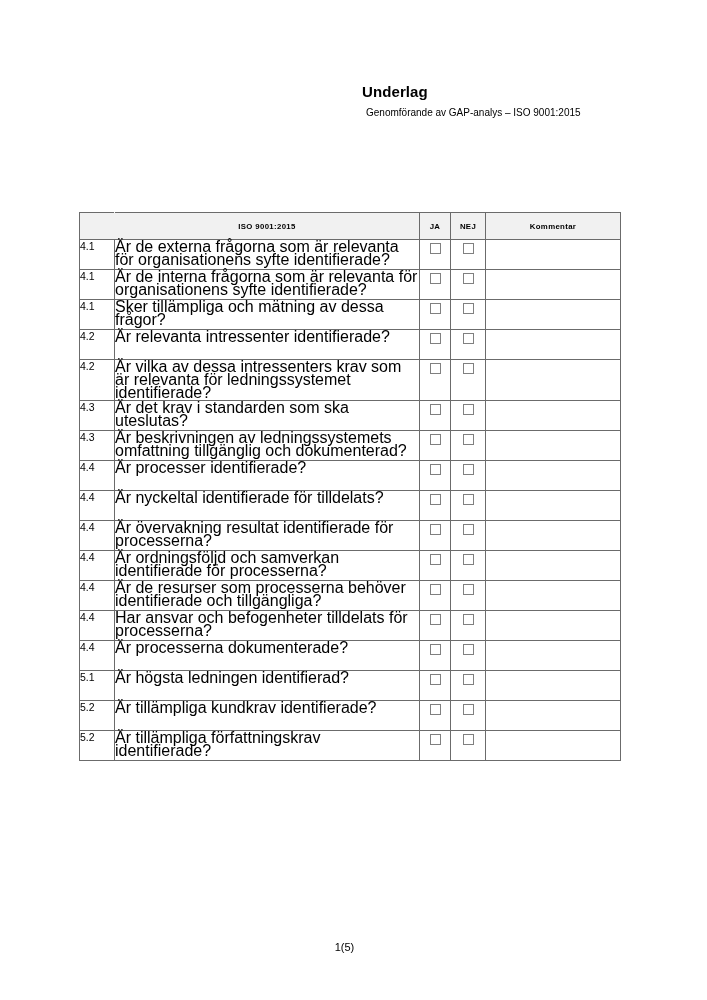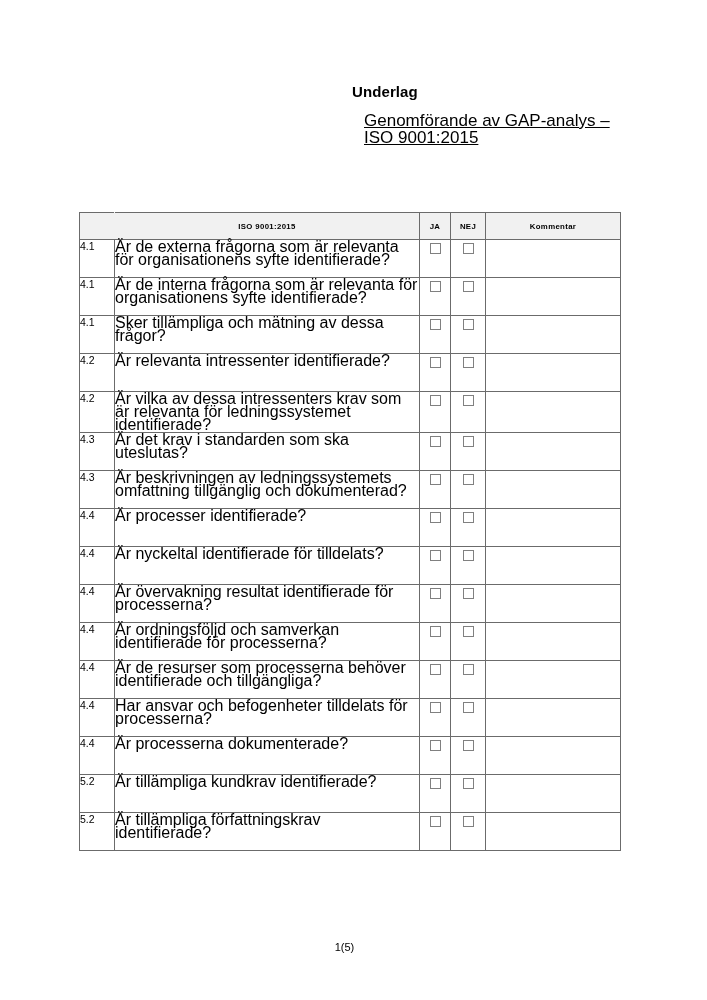--- a/index.html
+++ b/index.html
@@ -19,38 +19,37 @@
   .page {
     position: relative;
     width: 707px;
     height: 1000px;
     box-sizing: border-box;
   }
 
   
   .doc-header {
     position: absolute;
-    left: 352px;
+    left: 362px;
     top: 82px;
     width: 300px;
   }
   .doc-title {
     font-size: 15px;
     font-weight: bold;
     line-height: 19px;
     letter-spacing: 0.1px;
     margin: 0 0 1px 0;
   }
   .doc-subtitle {
-    font-size: 17px;
+    font-size: 10px;
     font-weight: normal;
     line-height: 16.5px;
-    margin: 12px;
+    margin: 4px;
     max-width: 246px;
-    text-decoration: underline;
   }
 
   
   .checklist {
     position: absolute;
     left: 79px;
     top: 212px;
     width: 541px;
     border-collapse: collapse;
     table-layout: fixed;
@@ -83,21 +82,21 @@
   }
   .checklist thead th.h-clause {
     background: #f1f1f1;
     border-right-color: #f1f1f1;
   }
   .checklist thead th.h-req {
     border-left-color: #f1f1f1;
   }
 
   
-  .checklist tbody tr { height: 38px; }
+  .checklist tbody tr { height: 30px; }
 
   .cell-clause {
     font-size: 10.5px;
     line-height: 13px;
     padding: 3px 0 0 4px;
     white-space: nowrap;
   }
   .cell-req {
     font-size: 16px;
     line-height: 13.2px;
@@ -251,20 +250,27 @@
           <td class="cell-comment"></td>
         </tr>
         <tr>
           <td class="cell-clause">4.4</td>
           <td class="cell-req">Är processerna dokumenterade?</td>
           <td class="cell-box"><span class="checkbox"></span></td>
           <td class="cell-box"><span class="checkbox"></span></td>
           <td class="cell-comment"></td>
         </tr>
         <tr>
+          <td class="cell-clause">5.1</td>
+          <td class="cell-req">Är högsta ledningen identifierad?</td>
+          <td class="cell-box"><span class="checkbox"></span></td>
+          <td class="cell-box"><span class="checkbox"></span></td>
+          <td class="cell-comment"></td>
+        </tr>
+        <tr>
           <td class="cell-clause">5.2</td>
           <td class="cell-req">Är tillämpliga kundkrav identifierade?</td>
           <td class="cell-box"><span class="checkbox"></span></td>
           <td class="cell-box"><span class="checkbox"></span></td>
           <td class="cell-comment"></td>
         </tr>
         <tr>
           <td class="cell-clause">5.2</td>
           <td class="cell-req">Är tillämpliga författningskrav identifierade?</td>
           <td class="cell-box"><span class="checkbox"></span></td>

